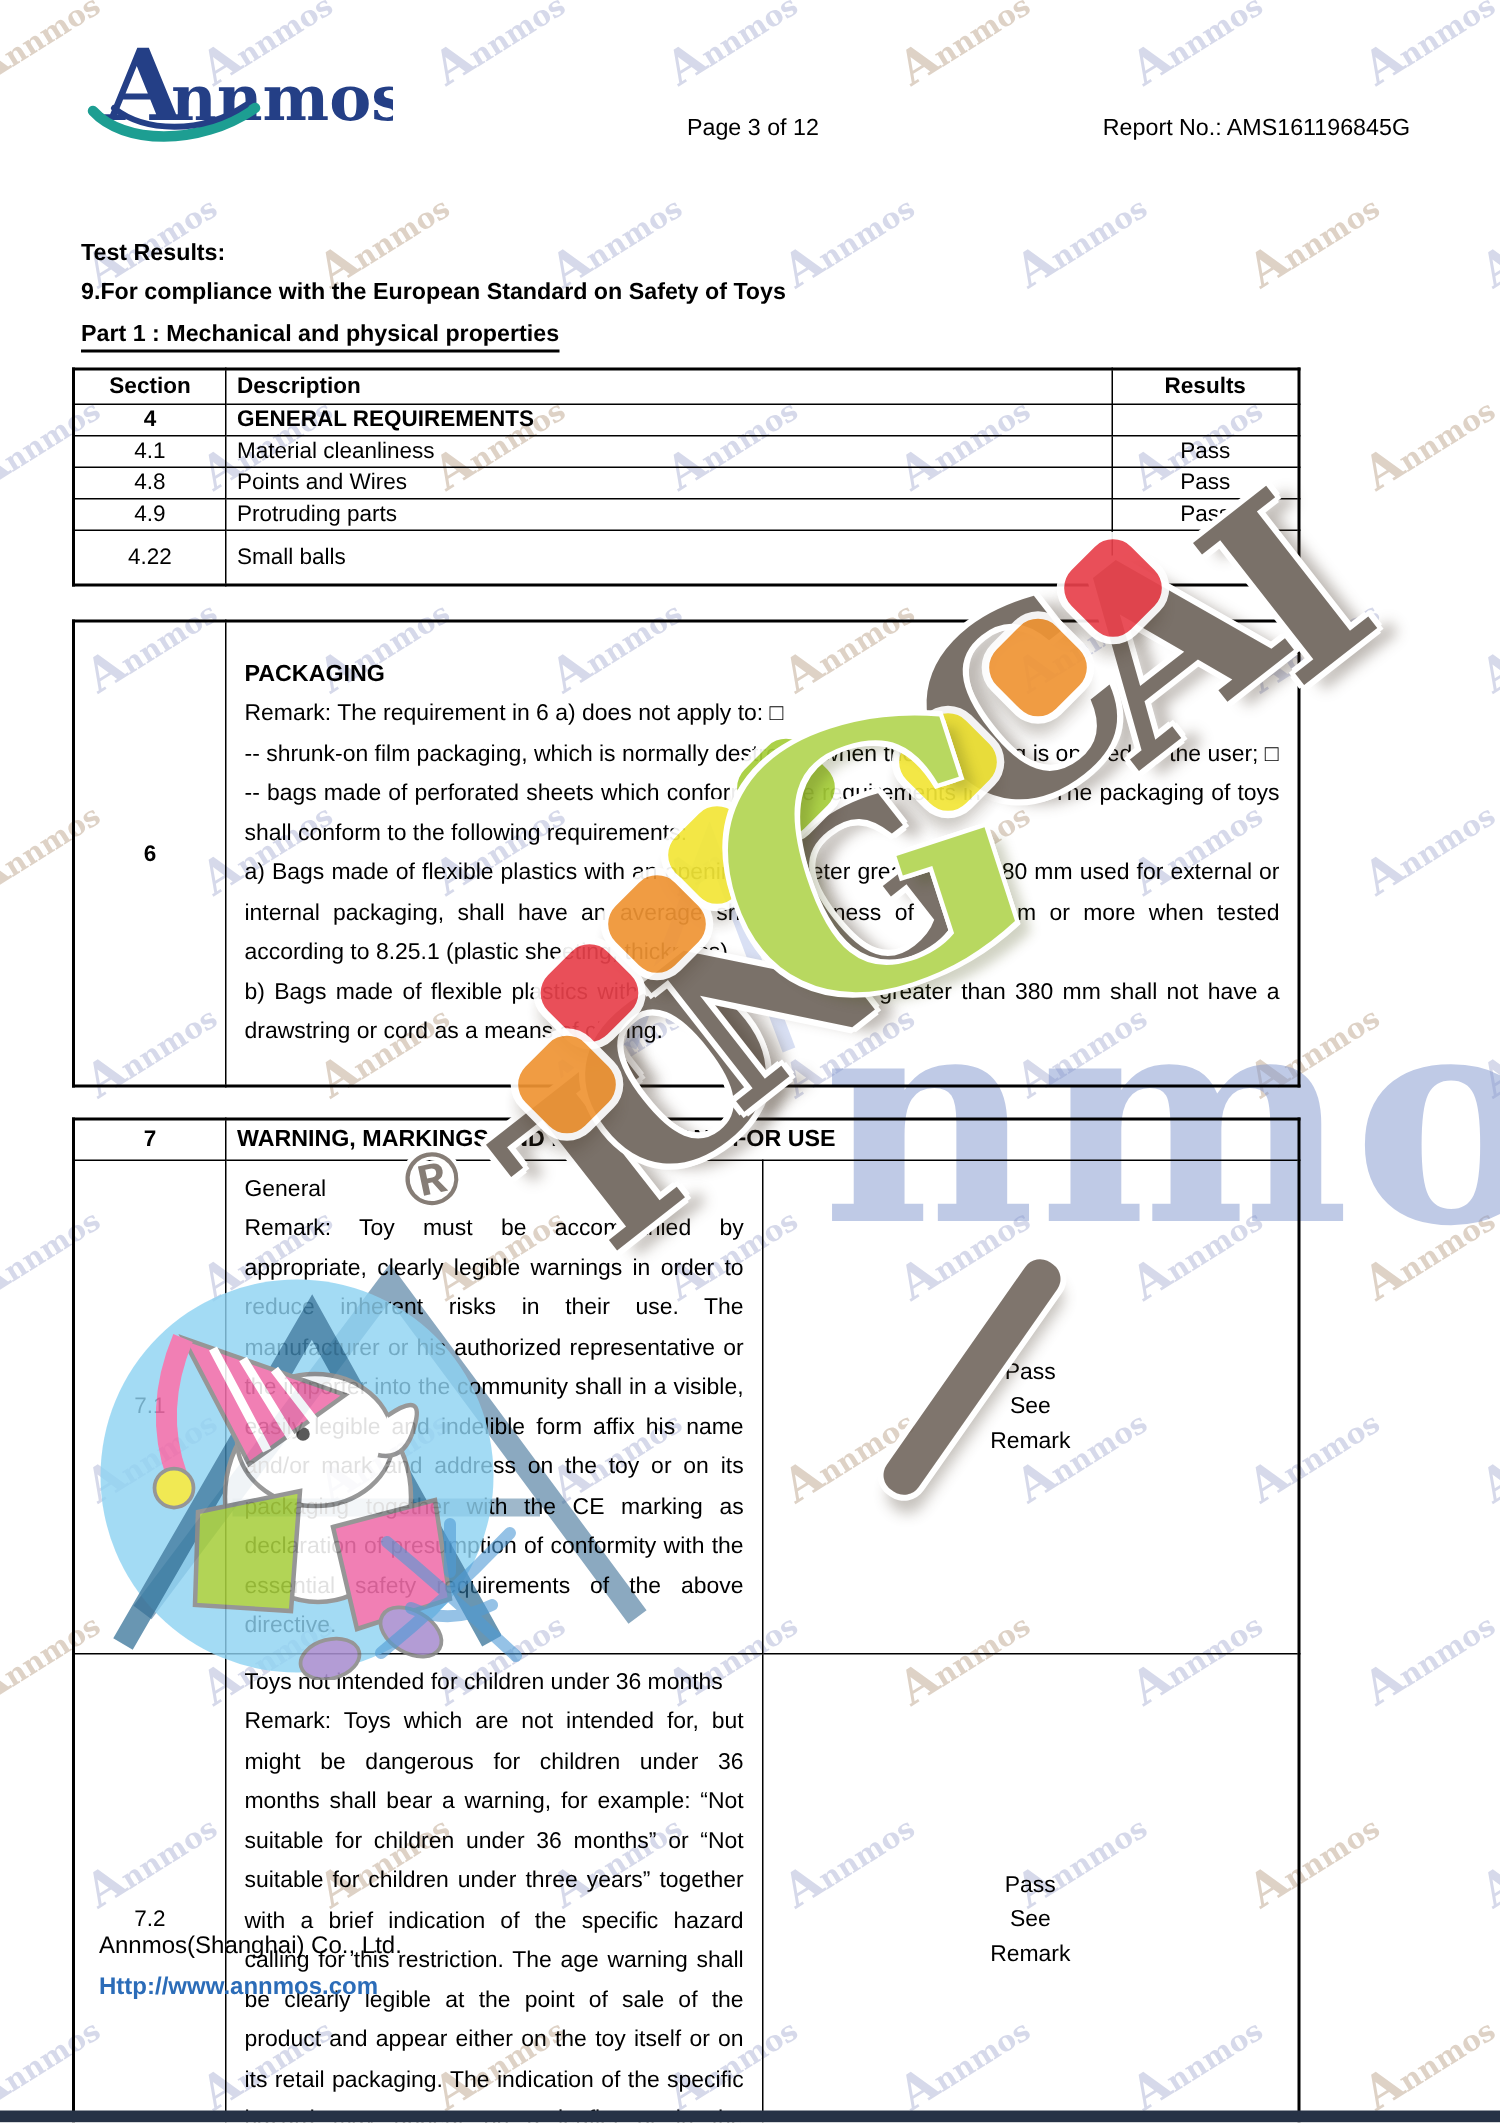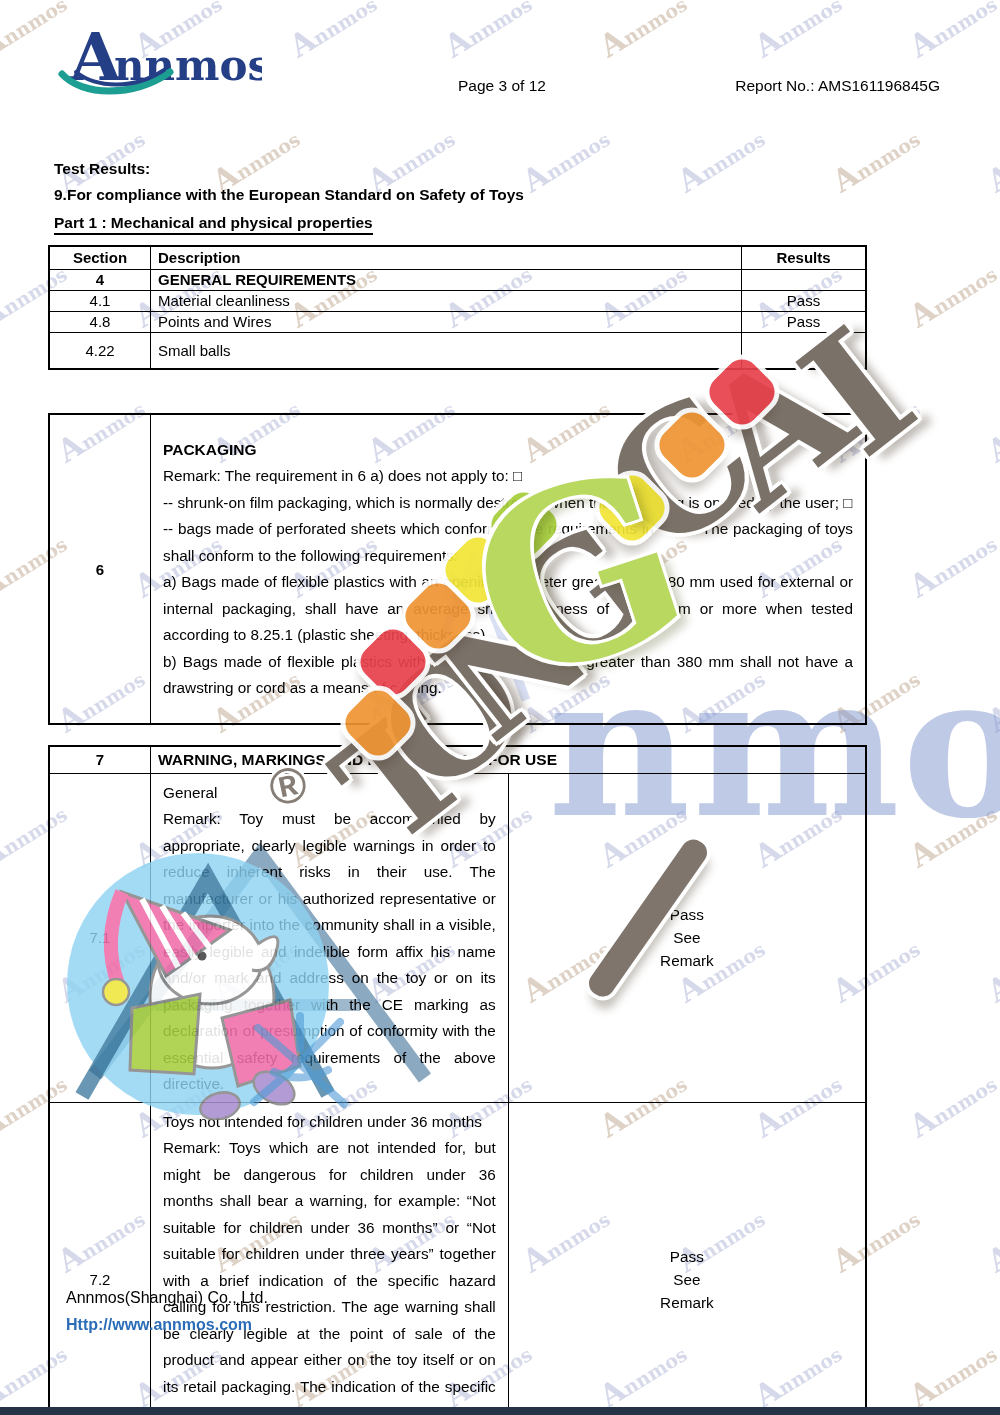--- a/index.html
+++ b/index.html
@@ -185,20 +185,25 @@
           <tr style="height: 21px;">
             <td class="c-sec">4.1</td>
             <td>Material cleanliness</td>
             <td class="c-res">Pass</td>
           </tr>
           <tr style="height: 21px;">
             <td class="c-sec">4.8</td>
             <td>Points and Wires</td>
             <td class="c-res">Pass</td>
           </tr>
+          <tr style="height: 21px;">
+            <td class="c-sec">4.9</td>
+            <td>Protruding parts</td>
+            <td class="c-res">Pass</td>
+          </tr>
           <tr style="height: 37px;">
             <td class="c-sec">4.22</td>
             <td>Small balls</td>
             <td class="c-res"></td>
           </tr>
         </tbody>
     </table>
 
     <table class="t-outer" style="top:413px;border:2px solid #000;">
       <tbody>

